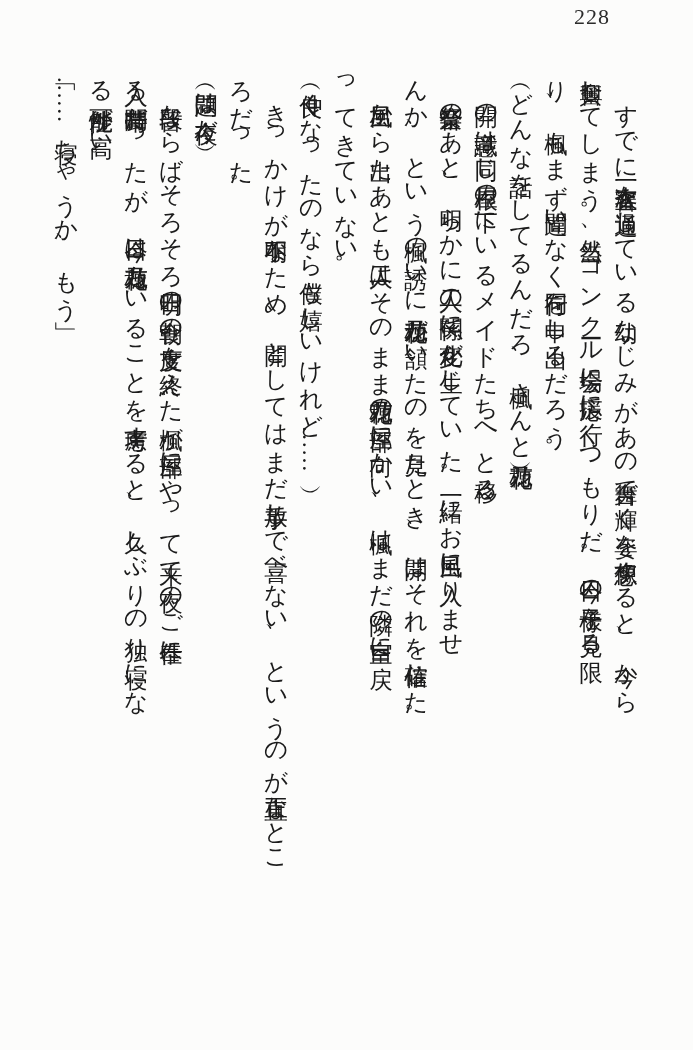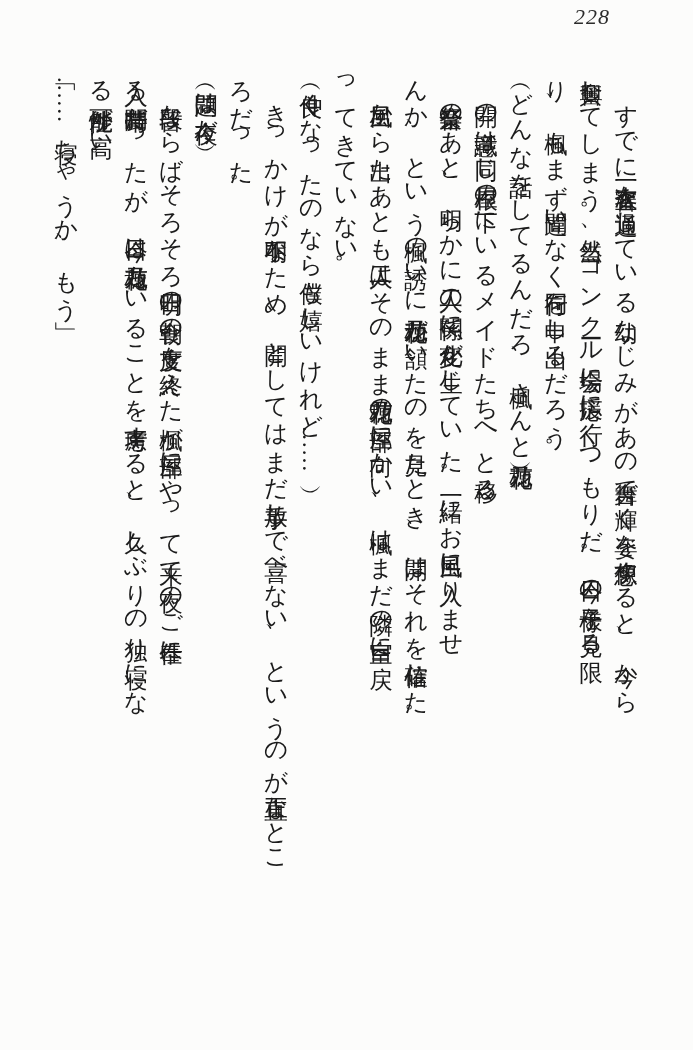--- a/index.html
+++ b/index.html
@@ -14,21 +14,20 @@
     background: #fcfcfb;
     overflow: hidden;
     font-family: "Liberation Serif", "DejaVu Serif", serif;
     color: #1b1b1b;
   }
   .page-number {
     position: absolute;
     top: 4px;
     left: 574px;
     font-size: 22px;
-    font-style: italic;
     letter-spacing: 1px;
     color: #2b2b2b;
   }
   .text-block {
     position: absolute;
     top: 64px;
     right: 50px;
     height: 900px;
     writing-mode: vertical-rl;
     text-orientation: mixed;

